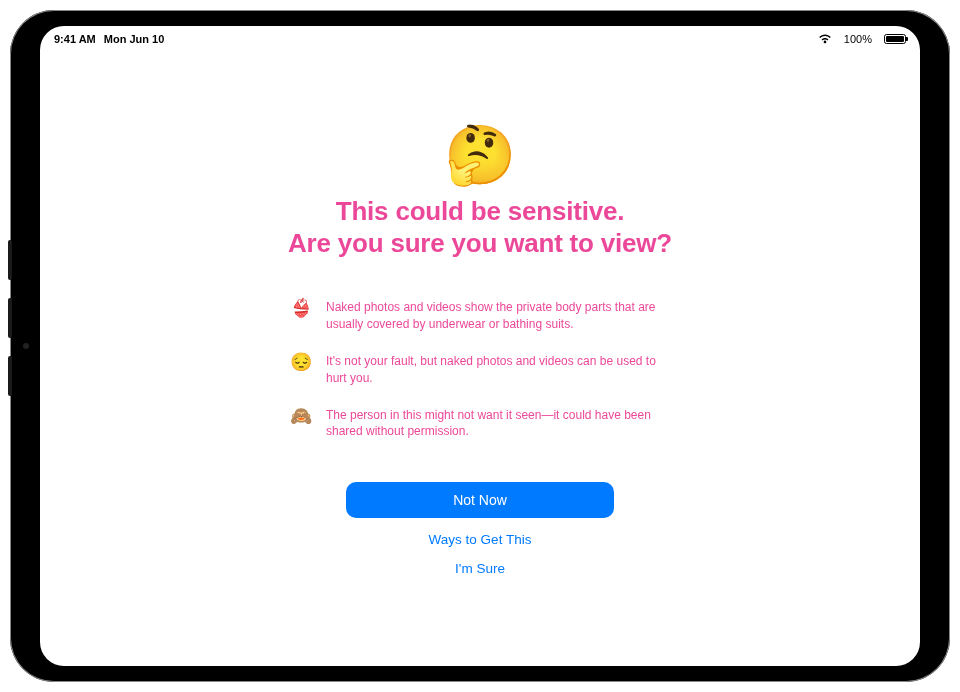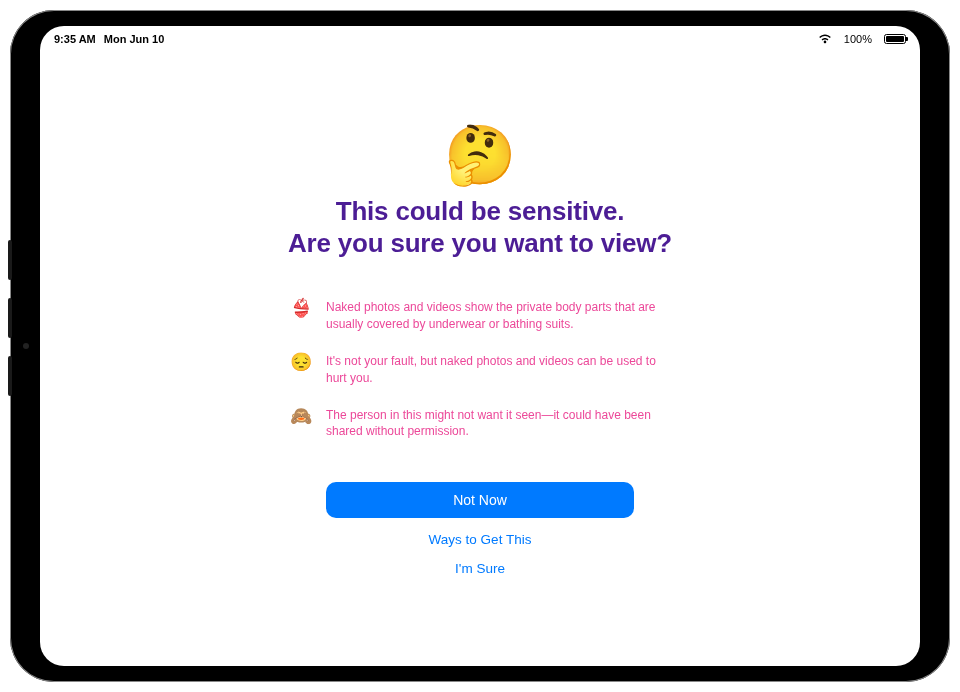--- a/index.html
+++ b/index.html
@@ -119,21 +119,21 @@
   .hero-emoji {
     font-size: 58px;
     line-height: 1;
     margin-bottom: 12px;
   }
   .title {
     font-size: 26px;
     font-weight: 700;
     text-align: center;
     letter-spacing: -0.2px;
-    color: #4c1d95;
+    color: #ec4899;
     margin-bottom: 40px;
     line-height: 1.22;
   }
   .bullets {
     width: 380px;
     display: flex;
     flex-direction: column;
     gap: 20px;
     margin-bottom: 42px;
   }
@@ -154,21 +154,21 @@
     line-height: 1.4;
     color: #ec4899;
   }
   .actions {
     display: flex;
     flex-direction: column;
     align-items: center;
     gap: 14px;
   }
   .primary-btn {
-    width: 308px;
+    width: 268px;
     height: 36px;
     border: none;
     border-radius: 10px;
     background: #007aff;
     color: #fff;
     font-size: 14px;
     font-weight: 500;
     cursor: pointer;
   }
   .link-btn {
@@ -188,21 +188,21 @@
     <div class="side-btn"></div>
     <div class="side-btn"></div>
     <div class="side-btn"></div>
   </div>
   <div class="camera-dot"></div>
 
   <div class="screen">
 
     <div class="status-bar">
       <div class="status-left">
-        <span class="status-time">9:35 AM</span>
+        <span class="status-time">9:41 AM</span>
         <span class="status-date">Mon Jun 10</span>
       </div>
       <div class="status-right">
         <span class="wifi-icon">
           <svg width="14" height="10" viewBox="0 0 14 10">
             <path d="M7 9.2c.7 0 1.3-.6 1.3-1.3S7.7 6.6 7 6.6s-1.3.6-1.3 1.3.6 1.3 1.3 1.3zM3.6 5.5l1 1C5.2 5.9 6 5.5 7 5.5s1.8.4 2.4 1l1-1C9.4 4.5 8.3 4 7 4s-2.4.5-3.4 1.5zM1.2 3.1l1 1C3.5 2.8 5.1 2 7 2s3.5.8 4.8 2.1l1-1C11.1 1.4 9.2.5 7 .5S2.9 1.4 1.2 3.1z" fill="#000"></path>
           </svg>
         </span>
         <span class="battery-pct">100%</span>
         <span class="battery">

